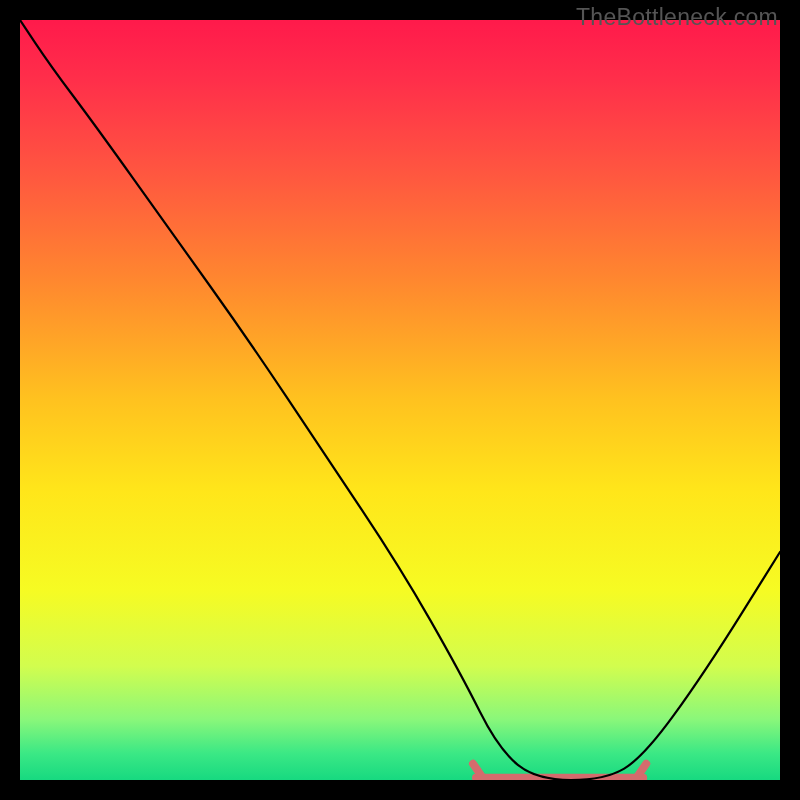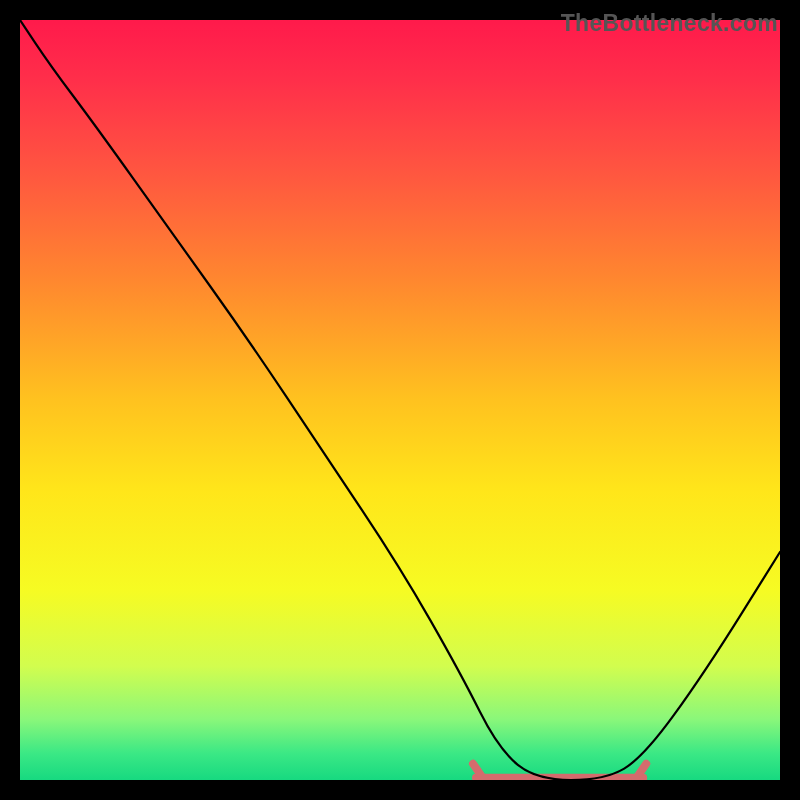--- a/index.html
+++ b/index.html
@@ -14,25 +14,25 @@
   .frame {
     position: absolute;
     left: 20px;
     top: 20px;
     width: 760px;
     height: 760px;
     background: #000;
   }
   .watermark {
     position: absolute;
-    top: 10px;
+    top: 4px;
     right: 22px;
     color: #555;
     font-size: 23px;
-    font-weight: 700;
+    font-weight: 400;
     letter-spacing: 0.3px;
     z-index: 5;
     user-select: none;
   }
   svg {
     position: absolute;
     left: 20px;
     top: 20px;
     width: 760px;
     height: 760px;

